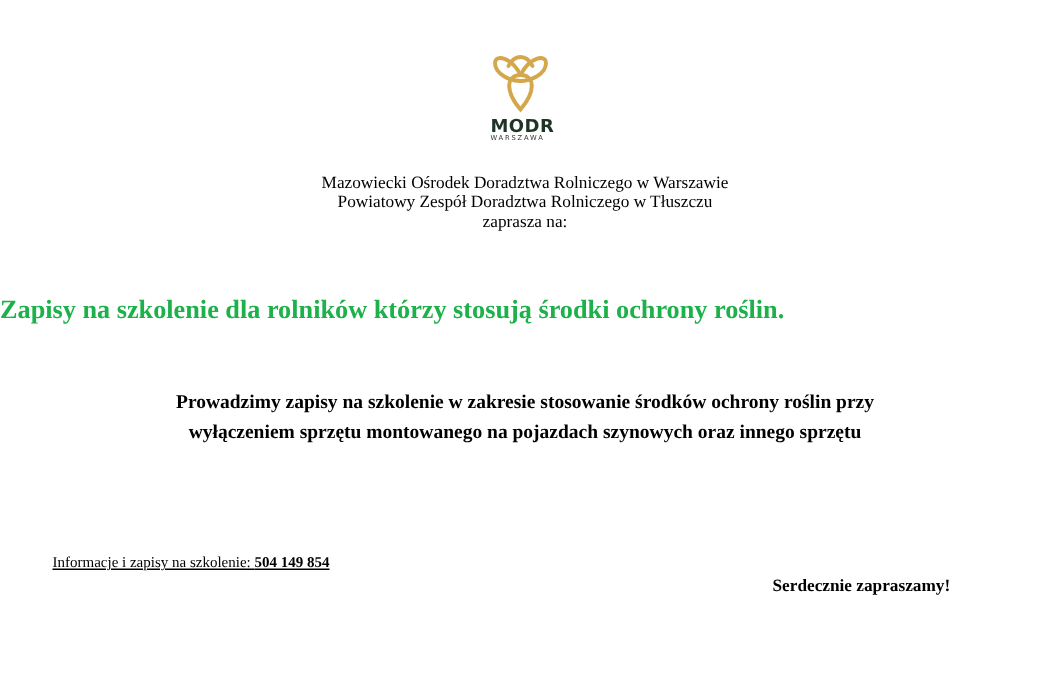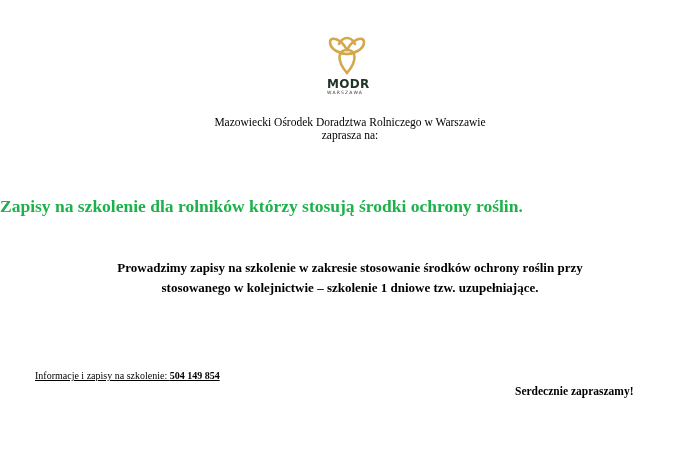--- a/index.html
+++ b/index.html
@@ -103,27 +103,28 @@
       <path d="M20 18 C 11 18, 9 28, 20 41 C 31 28, 29 18, 20 18 Z"></path>
       <path d="M12 12 C 16 4, 24 4, 28 12"></path>
     </g>
   </svg>
   <div class="logo-name">MODR</div>
   <div class="logo-sub">WARSZAWA</div>
 </div>
 
 <div class="header">
   <div>Mazowiecki Ośrodek Doradztwa Rolniczego w Warszawie</div>
+  <div>Powiatowy Zespół Doradztwa Rolniczego w Tłuszczu</div>
   <div>zaprasza na:</div>
 </div>
 
 <div class="title">Zapisy na szkolenie dla rolników którzy stosują środki ochrony roślin.</div>
 
 <div class="body-text">
   <div>Prowadzimy zapisy na szkolenie w zakresie stosowanie środków ochrony roślin przy</div>
-  <div>stosowanego w kolejnictwie – szkolenie 1 dniowe tzw. uzupełniające.</div>
+  <div>wyłączeniem sprzętu montowanego na pojazdach szynowych oraz innego sprzętu</div>
 </div>
 
 <div class="info">
   <span>Informacje i zapisy na szkolenie: </span><strong>504 149 854</strong>
 </div>
 
 <div class="closing">Serdecznie zapraszamy!</div>
 
 </body></html>

